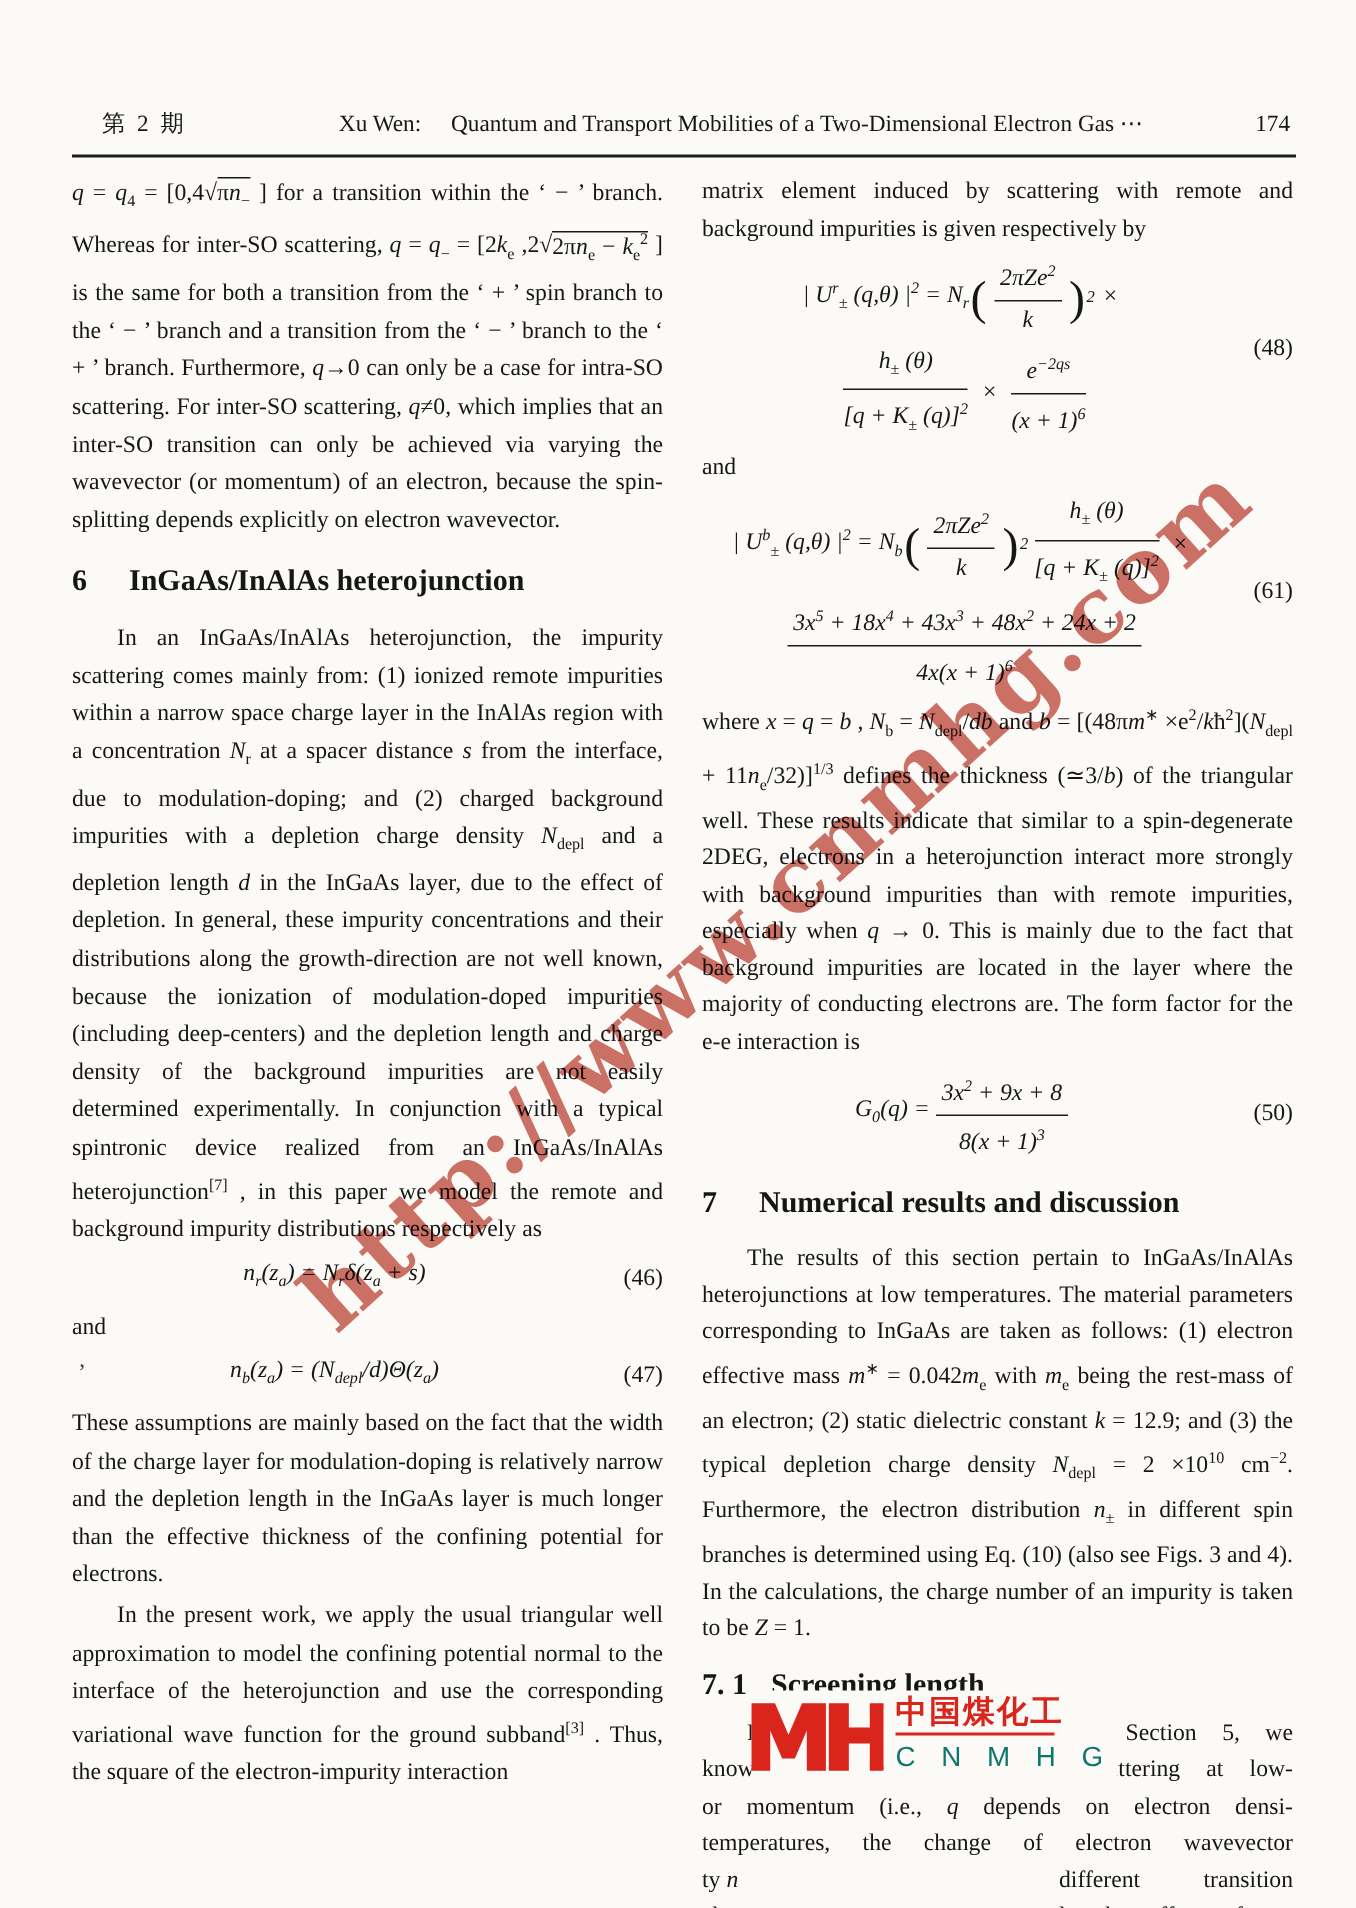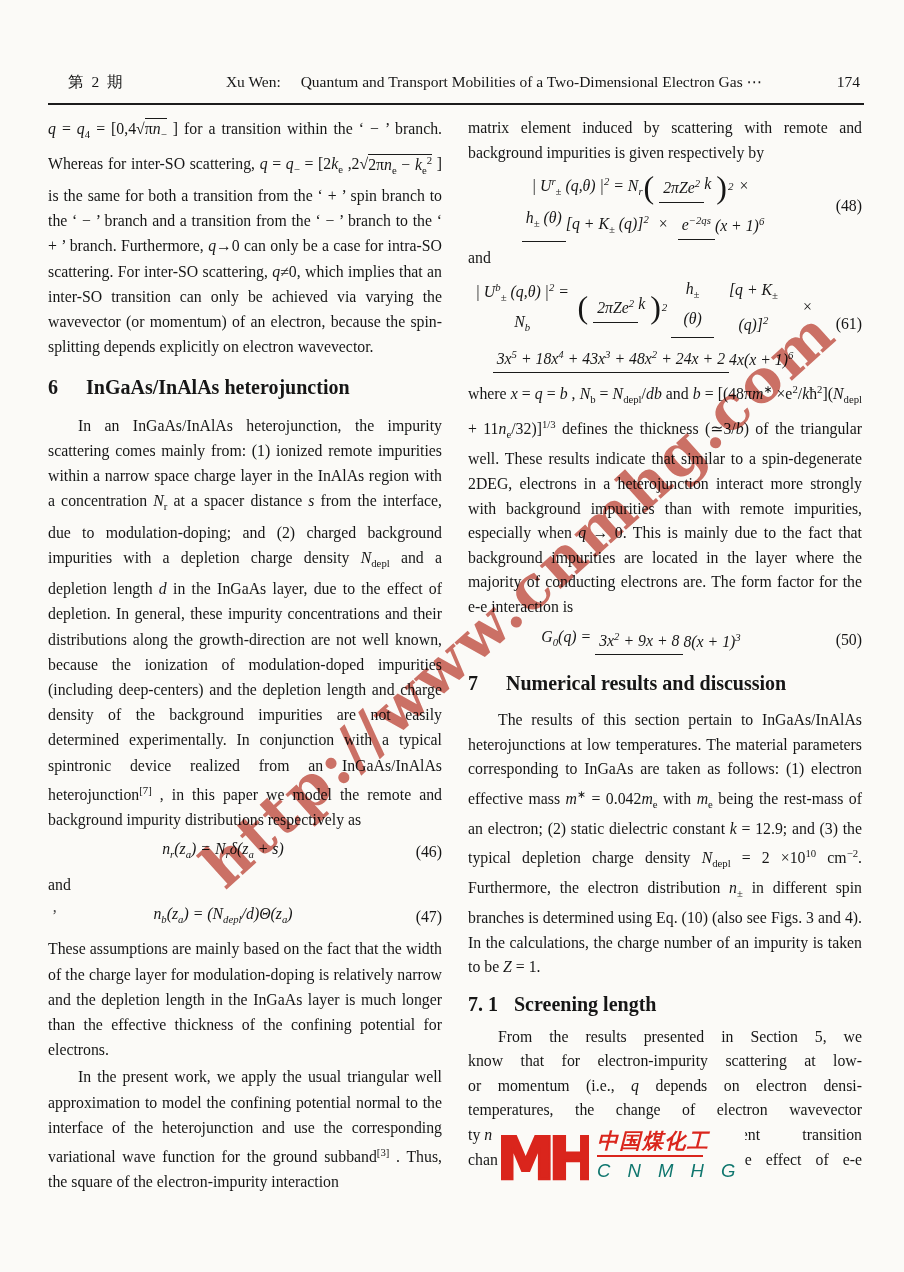--- a/index.html
+++ b/index.html
@@ -21,21 +21,21 @@
   .ind{text-indent:30px;}
   .sech{font-size:20px;font-weight:bold;margin:16px 0 12px;text-align:left;}
   .sech .snum{margin-right:28px;}
   .subh{font-size:20px;font-weight:bold;margin:12px 0 8px;text-align:left;}
   .subh .snum{margin-right:16px;}
   
   .eq{position:relative;text-align:center;font-style:italic;margin:4px 0 4px;padding-right:44px;}
   .eq .eqnum{position:absolute;right:0;top:50%;transform:translateY(-50%);font-style:normal;}
   .eq .eqlead{position:absolute;left:4px;top:2px;font-style:normal;color:#444;}
   .eqrow{display:flex;justify-content:center;align-items:center;margin:2px 0;}
-  .frac{display:inline-flex;flex-direction:row;vertical-align:middle;text-align:center;margin:0 4px;}
+  .frac{display:inline-flex;flex-direction:column;vertical-align:middle;text-align:center;margin:0 4px;}
   .frac .num{display:block;padding:0 4px 1px;border-bottom:1.4px solid #1a1a1a;}
   .frac .den{display:block;padding-top:1px;}
   .bp{font-size:32px;font-weight:400;font-style:normal;line-height:1;margin:0 1px;}
   .psup{font-size:11px;vertical-align:16px;font-style:italic;}
   .op{margin:0 6px;font-style:normal;}
   sub{font-size:68%;}
   sup{font-size:68%;}
   .ol{border-top:1.3px solid #1a1a1a;padding-top:1px;}
   
   .jl{text-align:justify;text-align-last:justify;height:24.6px;overflow:hidden;}
@@ -44,21 +44,21 @@
   .split .frag-right{position:absolute;left:238px;right:0;text-align:justify;text-align-last:justify;}
   
   .watermark{position:absolute;left:118px;top:598px;width:724px;text-align:center;
              transform:rotate(-42deg);font-family:"DejaVu Serif",serif;font-weight:bold;
              font-size:60px;letter-spacing:3px;color:#c14a3d;opacity:.78;
              mix-blend-mode:multiply;pointer-events:none;z-index:5;white-space:nowrap;}
   
   .logo{position:absolute;left:501px;top:1127px;display:flex;align-items:flex-start;
         background:#fbfaf7;z-index:6;padding:2px 4px 2px 0;text-align:right;}
   .logo-mark{width:88px;height:58px;flex:0 0 auto;}
-  .logo-text{margin-left:8px;display:flex;flex-direction:column;align-items:flex-start;font-style:italic;}
+  .logo-text{margin-left:8px;display:flex;flex-direction:column;align-items:flex-start;}
   .logo-cn{font-family:"DejaVu Sans",sans-serif;font-size:21px;line-height:24px;
            color:#da251c;letter-spacing:1.5px;font-weight:bold;}
   .logo-underline{width:106px;border-top:2.2px solid #da251c;margin:2px 0 3px;}
   .logo-latin{font-family:"Liberation Sans",sans-serif;font-size:18.5px;color:#0f766e;
               letter-spacing:6px;}
 </style>
 </head>
 <body>
 
 <div class="page">

